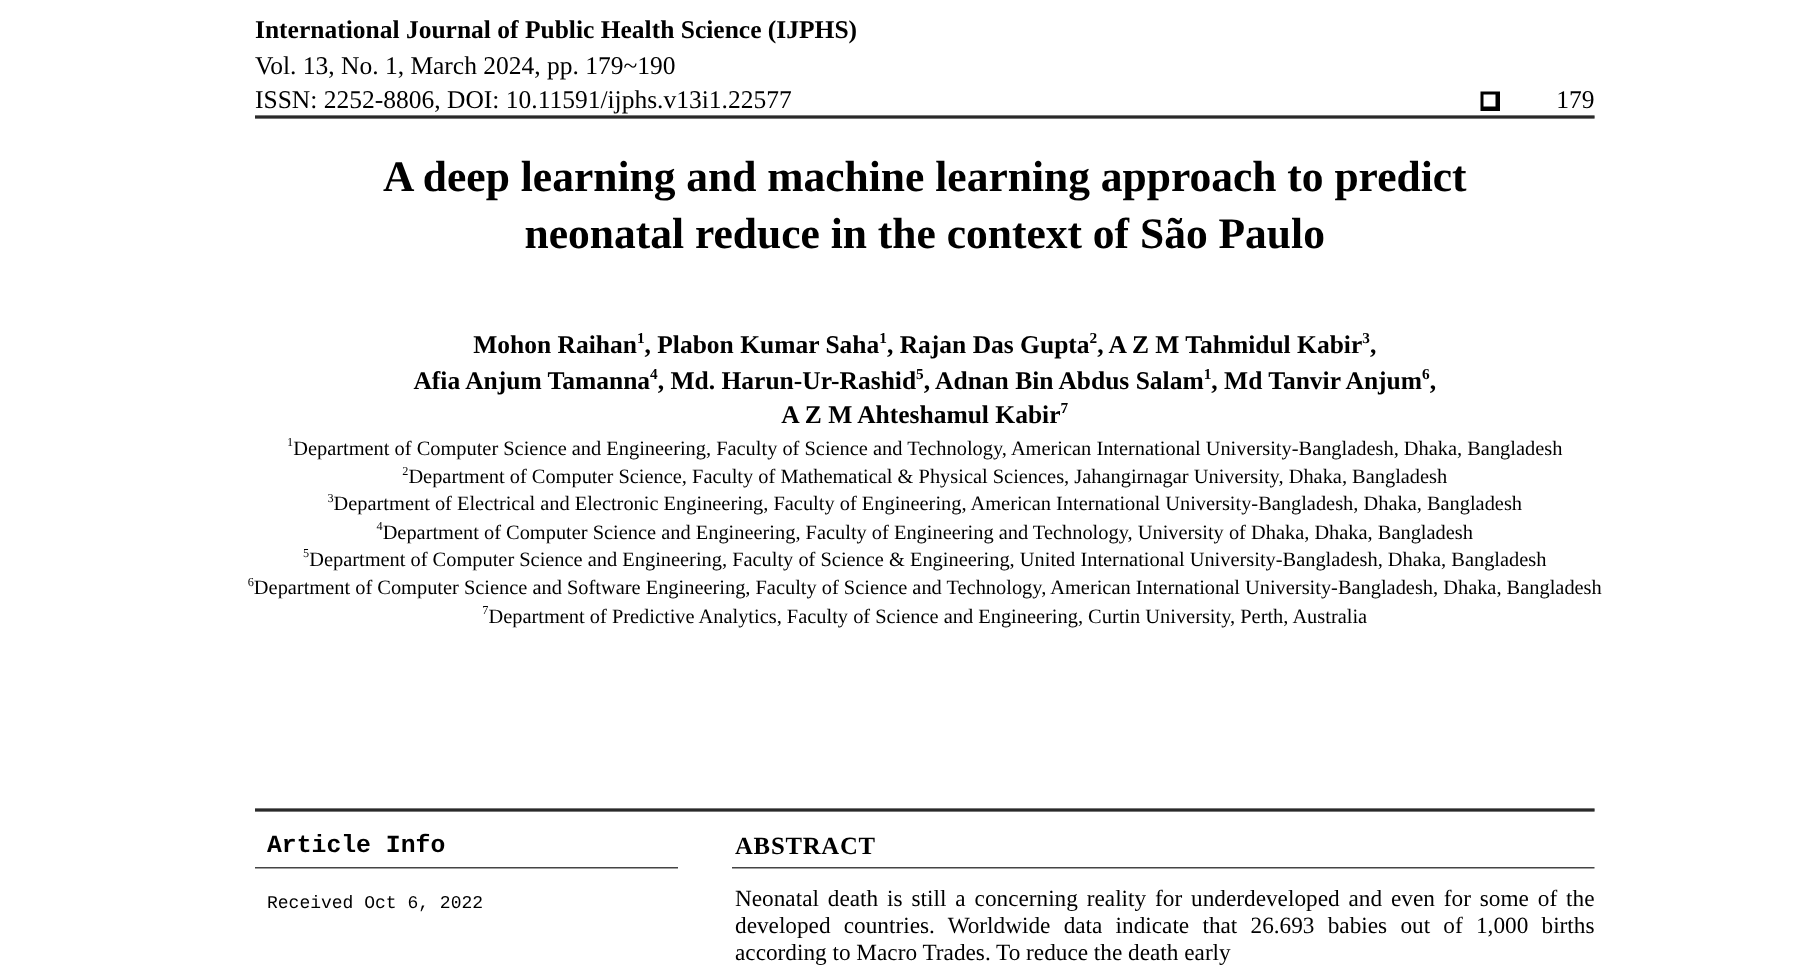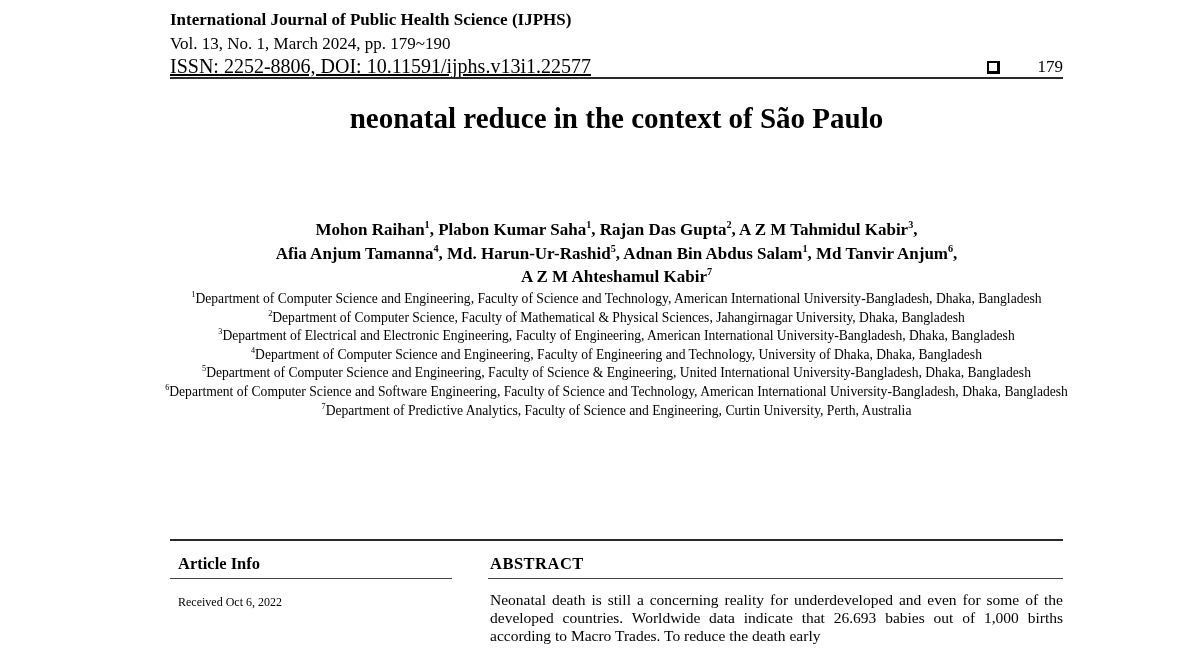--- a/index.html
+++ b/index.html
@@ -10,21 +10,21 @@
     background: #ffffff;
     color: #000;
     font-family: "Liberation Serif", "DejaVu Serif", serif;
   }
   sup { font-size: 0.6em; line-height: 0; vertical-align: super; }
 
   
   .header { position: absolute; left: 170px; top: 8px; width: 893px; }
   .header-journal { font-weight: bold; font-size: 17px; line-height: 23.5px; }
   .header-vol     { font-size: 17px; line-height: 23.5px; }
-  .header-issn    { font-size: 20px; line-height: 23.5px; text-decoration: underline; }
+  .header-issn    { font-size: 17px; line-height: 23.5px; }
   .header-right {
     position: absolute; right: 0; top: 49px;
     display: flex; align-items: center;
   }
   .box-icon {
     width: 13px; height: 13px;
     border: 2px solid #000;
     border-right-width: 3px; border-bottom-width: 3px;
     background: #fff;
     margin-right: 38px;
@@ -50,21 +50,21 @@
 
   
   .affiliations {
     position: absolute; left: 148px; top: 290px; width: 937px;
     text-align: center; font-size: 13.6px; line-height: 18.6px;
   }
 
   
   .info-section { position: absolute; left: 170px; top: 539px; width: 893px; }
   .columns { display: flex; margin-top: 13px; }
-  .col-left  { width: 282px; margin-right: 36px; flex: none; }
+  .col-left  { width: 282px; margin-right: 36px; flex: none; font-family: Liberation Mono, monospace; }
   .col-right { flex: 1; }
   .col-heading {
     font-weight: bold; font-size: 16.5px; line-height: 20px;
     padding: 0 0 4px 8px;
     border-bottom: 1px solid #444;
   }
   .col-heading.abstract-h { padding-left: 2px; letter-spacing: 0.5px; }
   .history-label {
     font-weight: bold; font-style: italic;
     font-size: 16px; line-height: 19px;
@@ -86,20 +86,21 @@
     <div class="header-vol">Vol. 13, No. 1, March 2024, pp. 179~190</div>
     <div class="header-issn">ISSN: 2252-8806, DOI: 10.11591/ijphs.v13i1.22577</div>
     <div class="header-right">
       <span class="box-icon"></span>
       <span class="page-num">179</span>
     </div>
   </div>
   <div class="thick-rule header-rule"></div>
 
   <div class="title">
+    <div>A deep learning and machine learning approach to predict</div>
     <div>neonatal reduce in the context of São Paulo</div>
   </div>
 
   <div class="authors">
     <div>Mohon Raihan<sup>1</sup>, Plabon Kumar Saha<sup>1</sup>, Rajan Das Gupta<sup>2</sup>, A Z M Tahmidul Kabir<sup>3</sup>,</div>
     <div>Afia Anjum Tamanna<sup>4</sup>, Md. Harun-Ur-Rashid<sup>5</sup>, Adnan Bin Abdus Salam<sup>1</sup>, Md Tanvir Anjum<sup>6</sup>,</div>
     <div>A Z M Ahteshamul Kabir<sup>7</sup></div>
   </div>
 
   <div class="affiliations">

